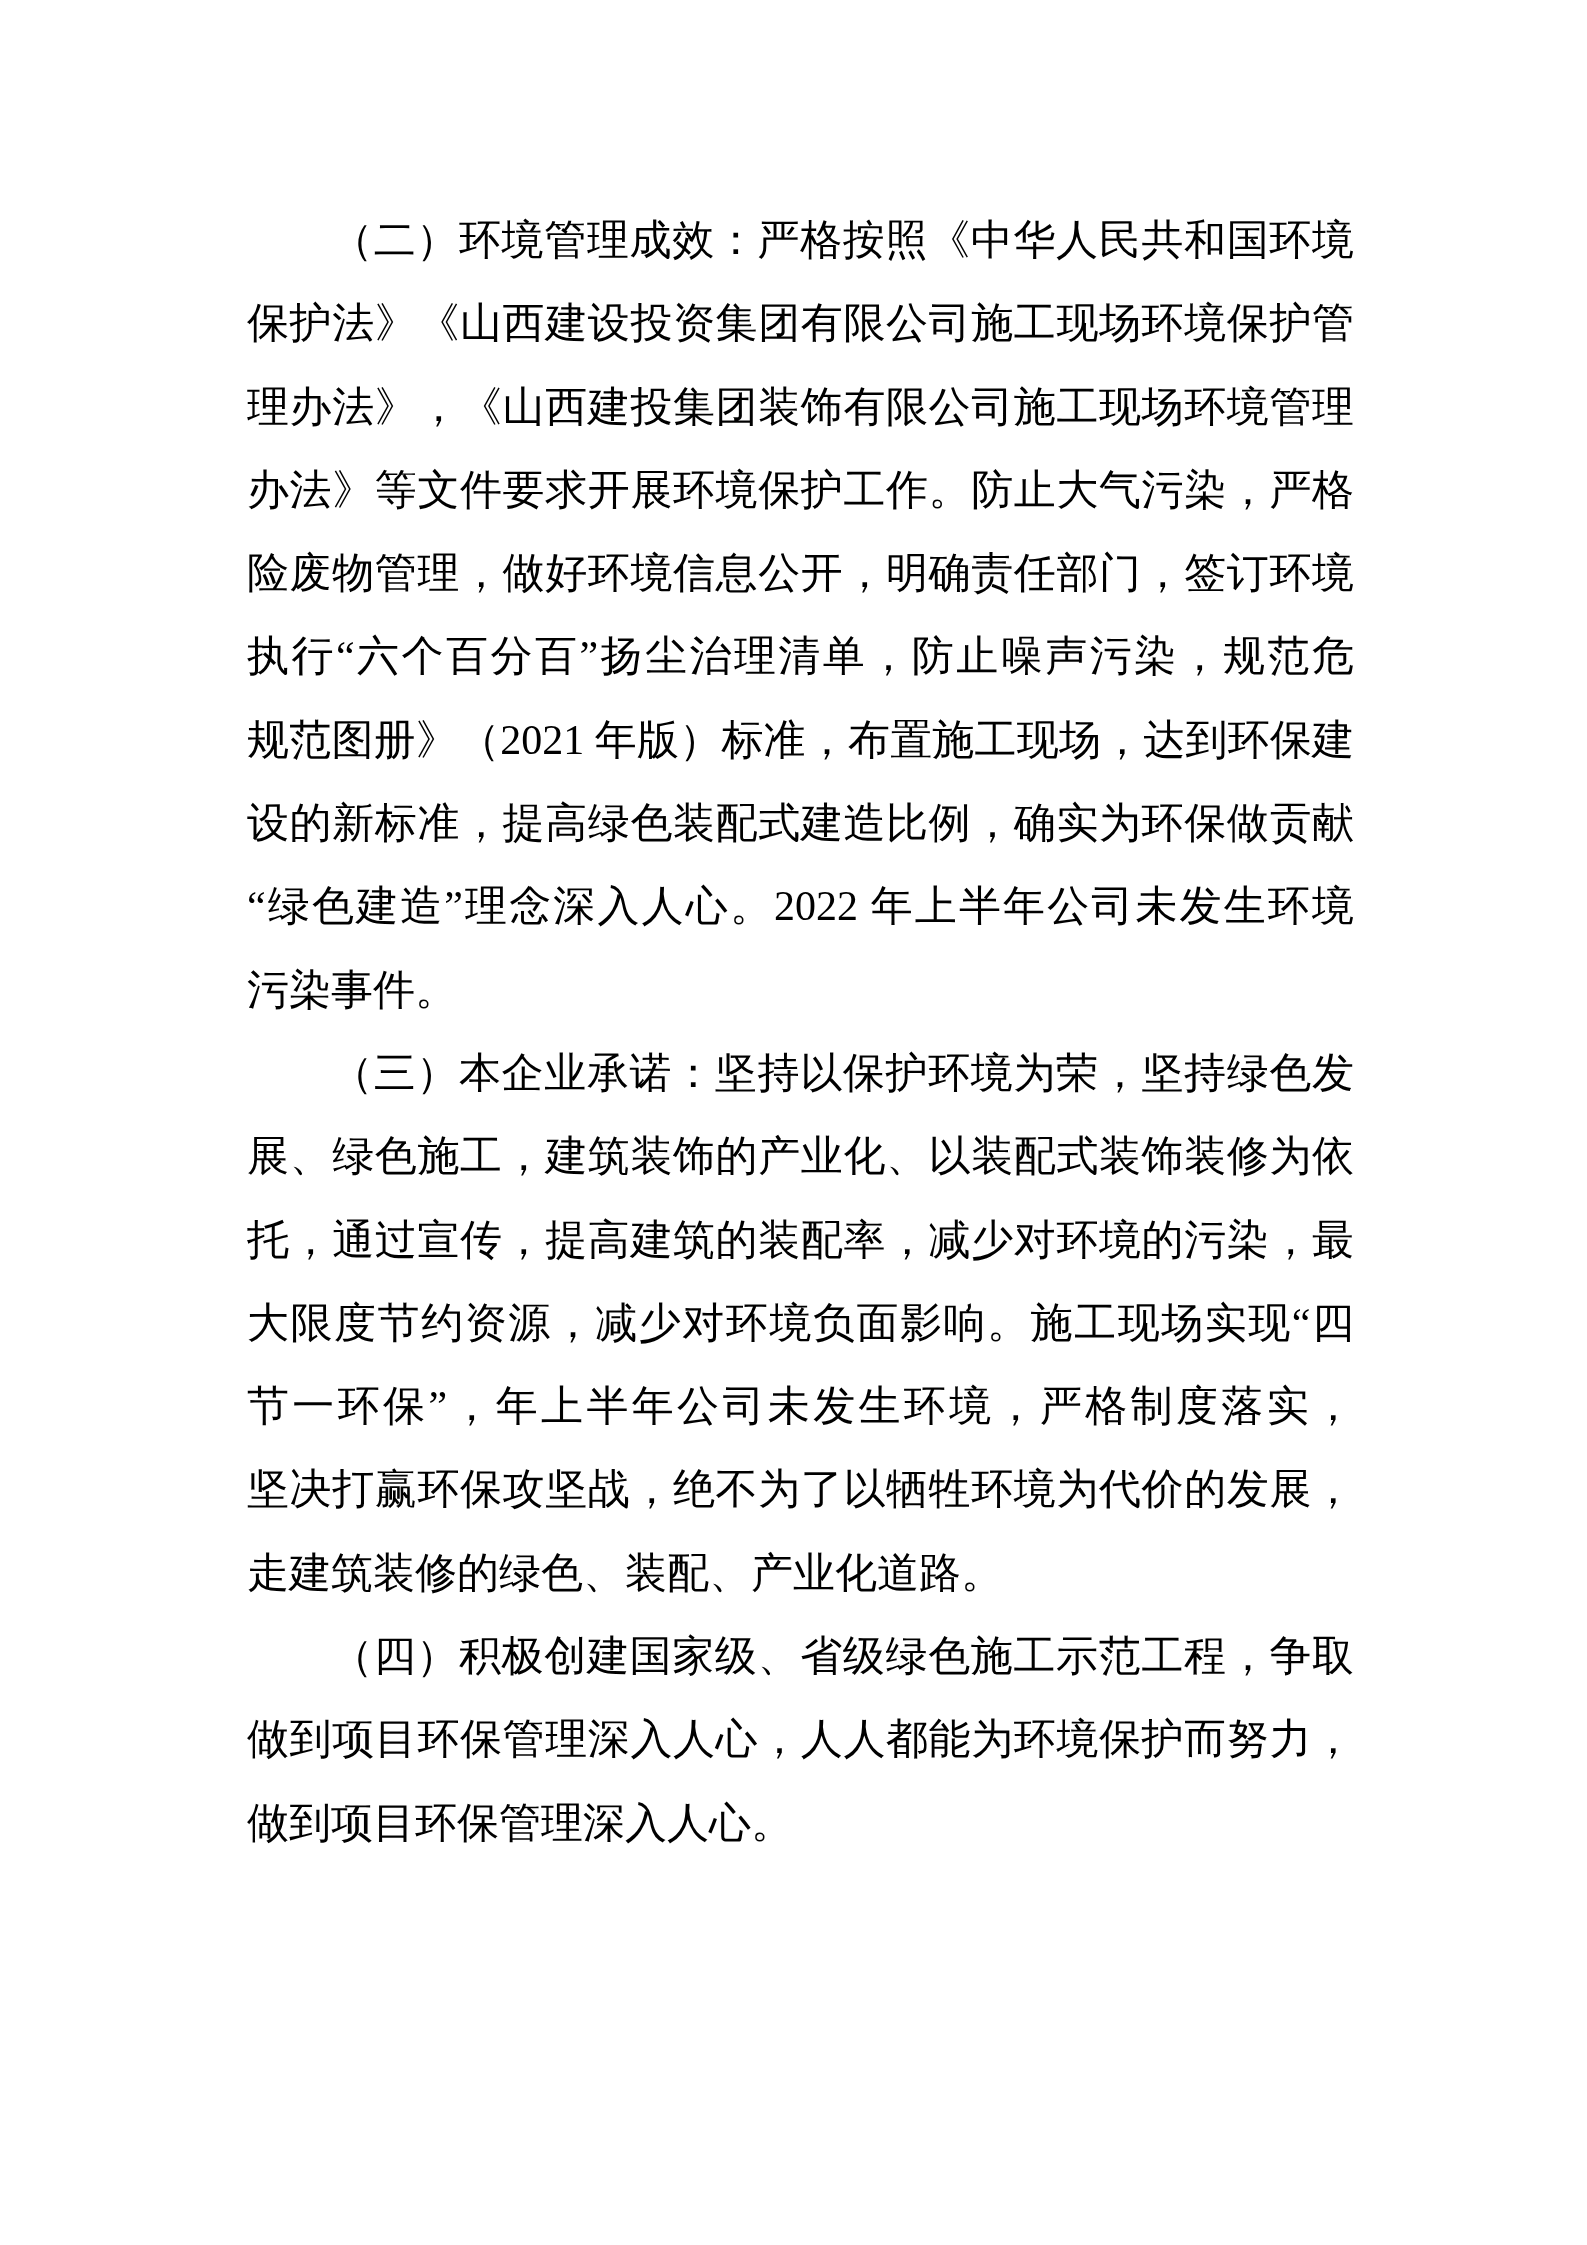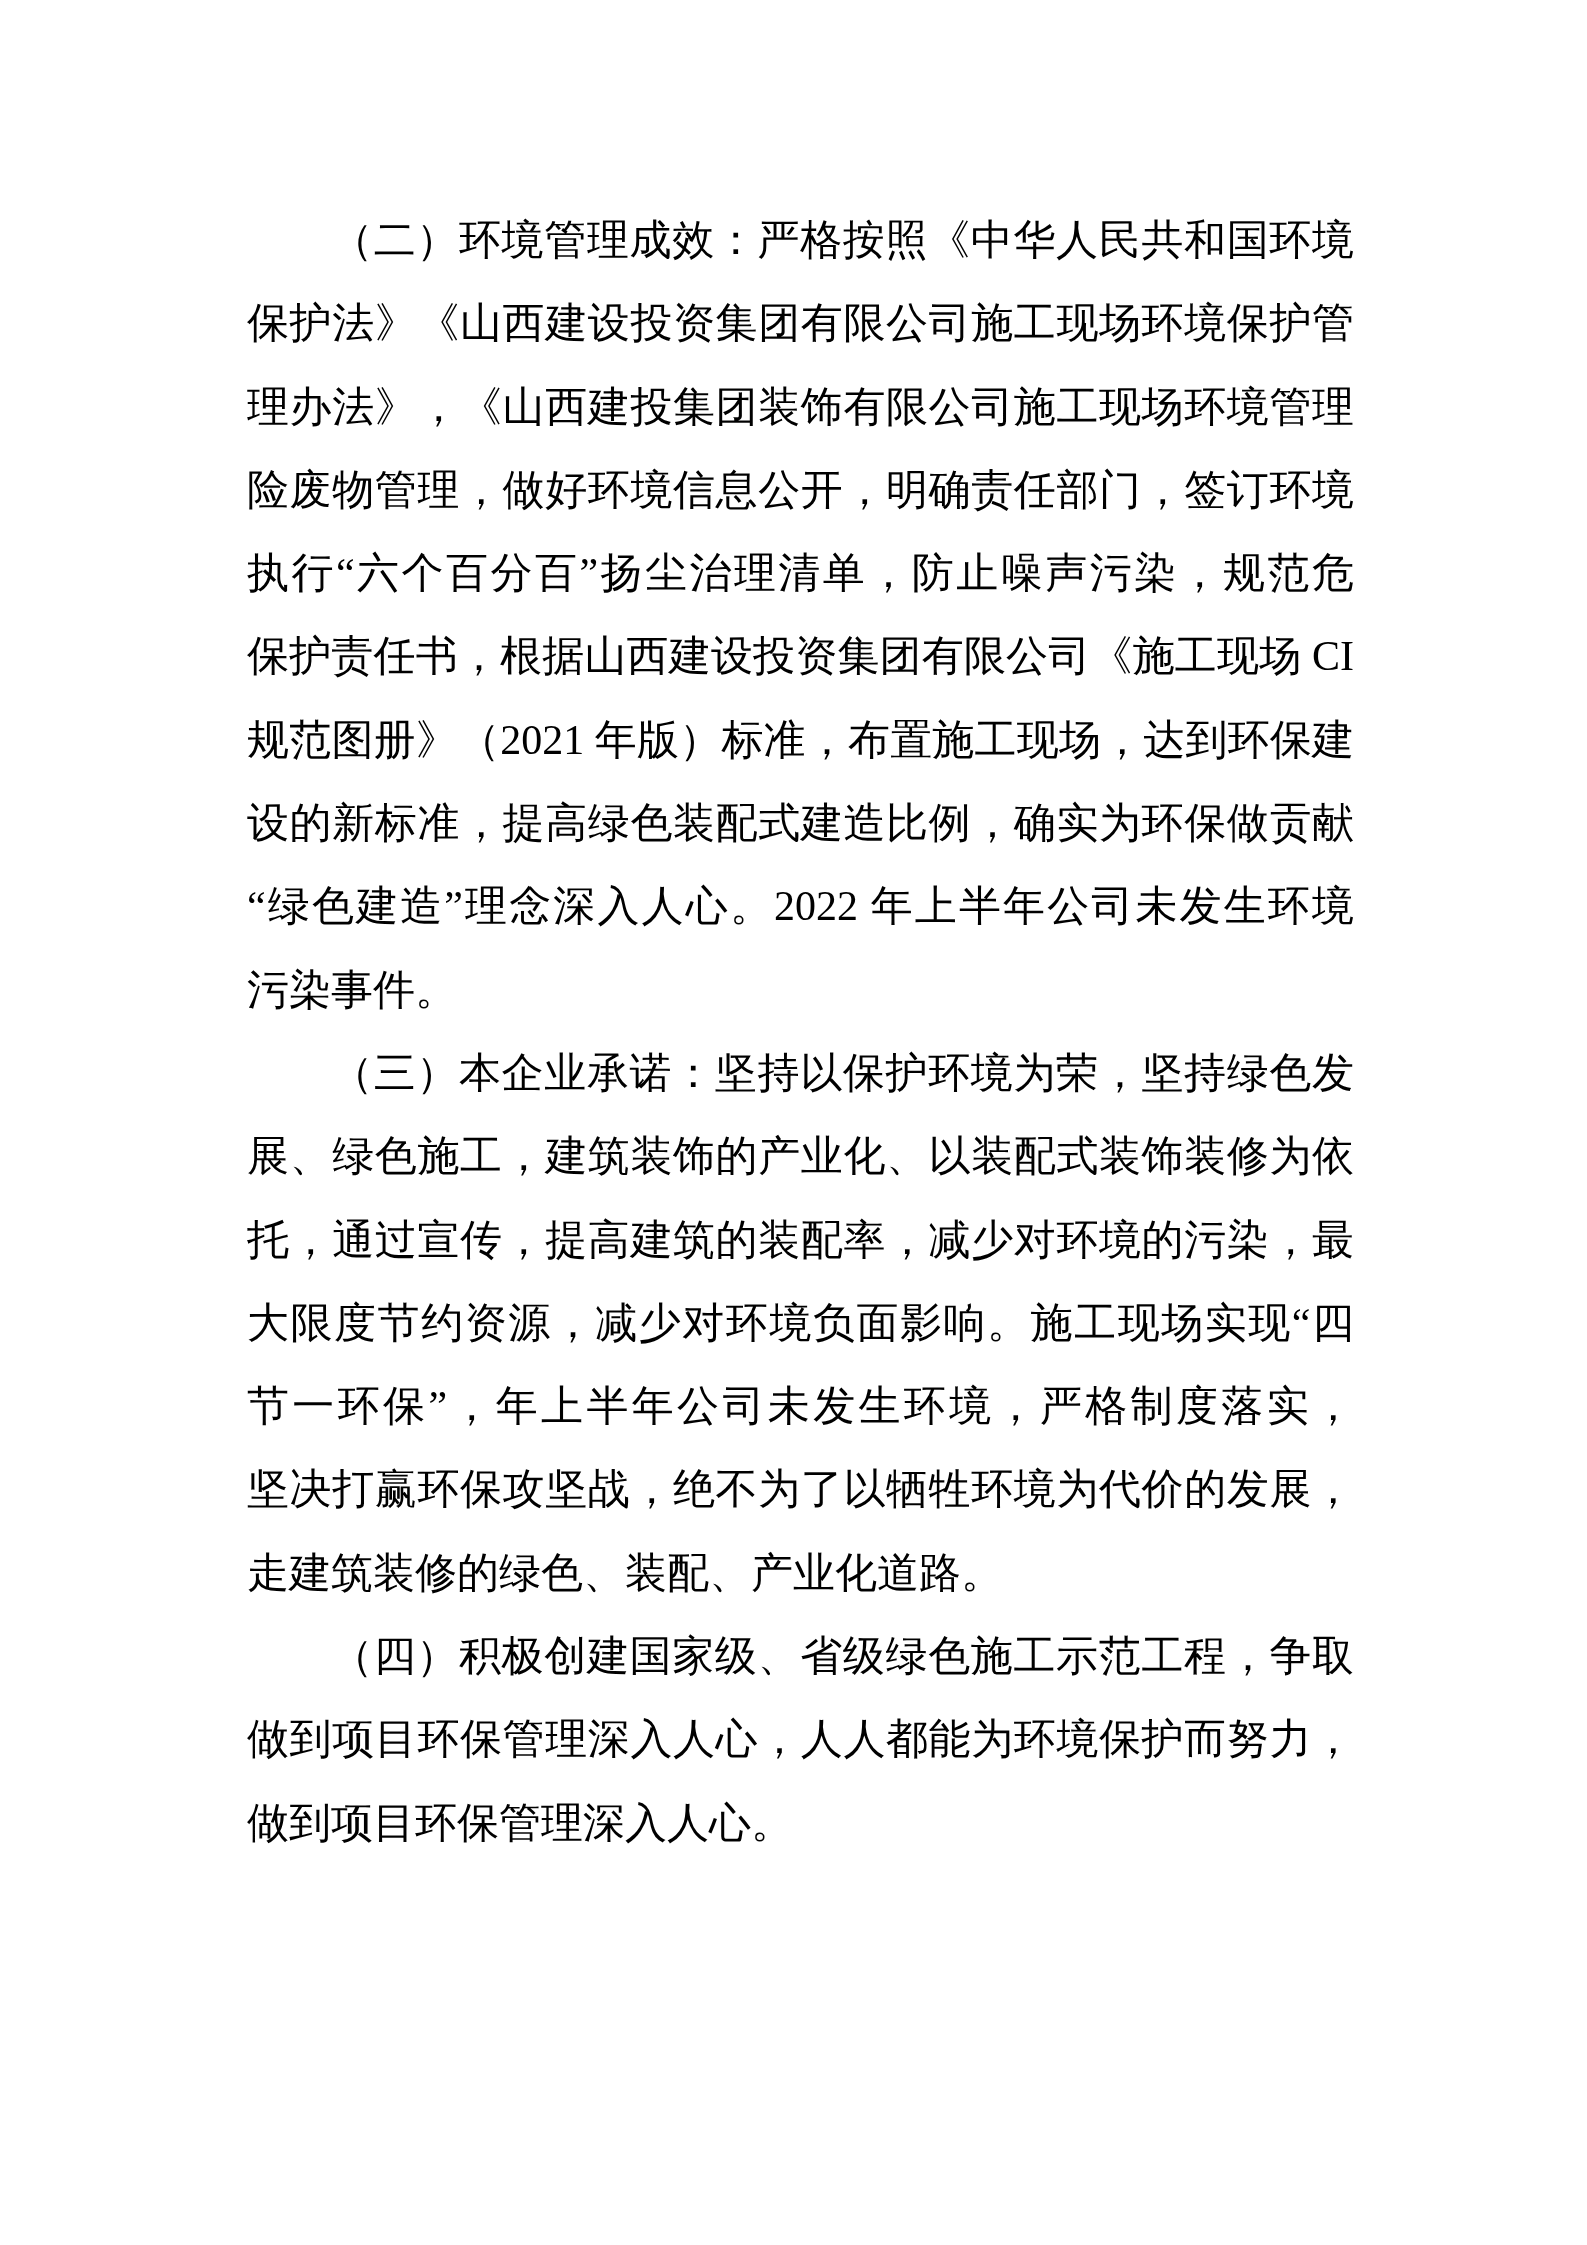--- a/index.html
+++ b/index.html
@@ -47,23 +47,23 @@
 </style>
 </head>
 <body>
 
 <div class="page">
   <main class="doc-text" id="doc-text">
       <div class="paragraph">
         <div class="line indent">（二）环境管理成效：严格按照《中华人民共和国环境</div>
         <div class="line">保护法》《山西建设投资集团有限公司施工现场环境保护管</div>
         <div class="line">理办法》，《山西建投集团装饰有限公司施工现场环境管理</div>
+        <div class="line">办法》等文件要求开展环境保护工作。防止大气污染，严格</div>
         <div class="line">险废物管理，做好环境信息公开，明确责任部门，签订环境</div>
         <div class="line">执行“六个百分百”扬尘治理清单，防止噪声污染，规范危</div>
-        <div class="line">保护责任书，根据山西建设投资集团有限公司《施工现场 CI</div>
         <div class="line">规范图册》（2021 年版）标准，布置施工现场，达到环保建</div>
         <div class="line">设的新标准，提高绿色装配式建造比例，确实为环保做贡献</div>
         <div class="line">“绿色建造”理念深入人心。2022 年上半年公司未发生环境</div>
         <div class="line para-end">污染事件。</div>
       </div>
       <div class="paragraph">
         <div class="line indent">（三）本企业承诺：坚持以保护环境为荣，坚持绿色发</div>
         <div class="line">展、绿色施工，建筑装饰的产业化、以装配式装饰装修为依</div>
         <div class="line">托，通过宣传，提高建筑的装配率，减少对环境的污染，最</div>
         <div class="line">大限度节约资源，减少对环境负面影响。施工现场实现“四</div>

